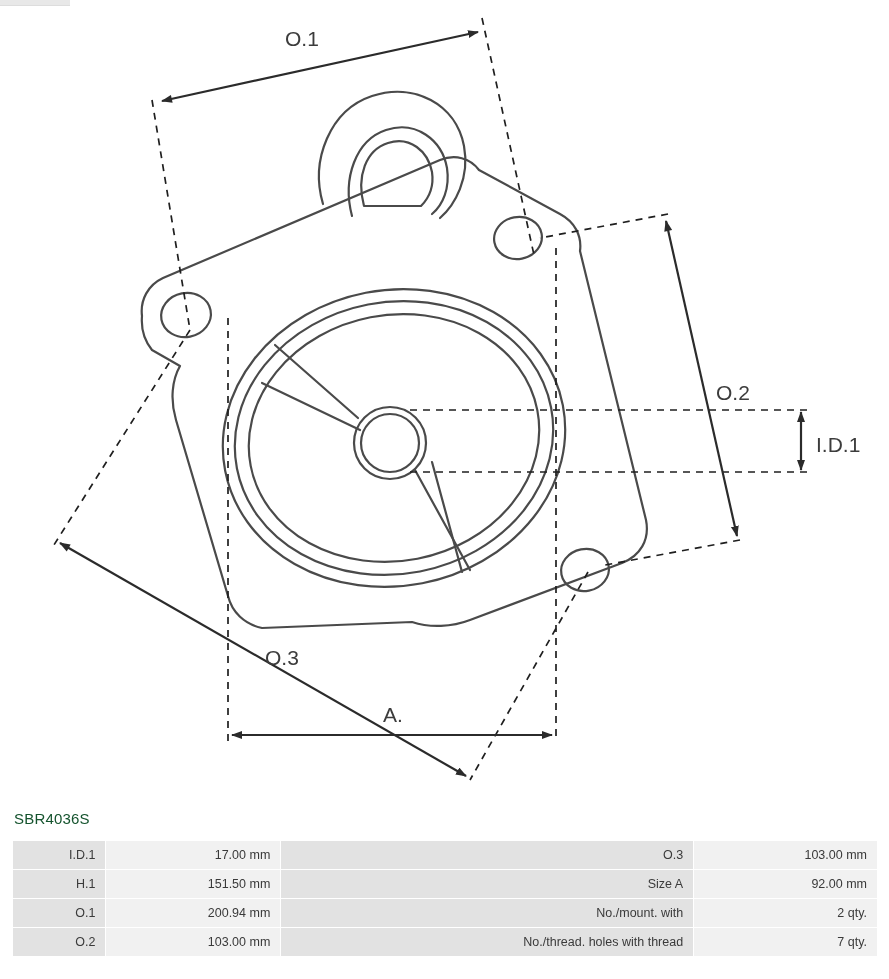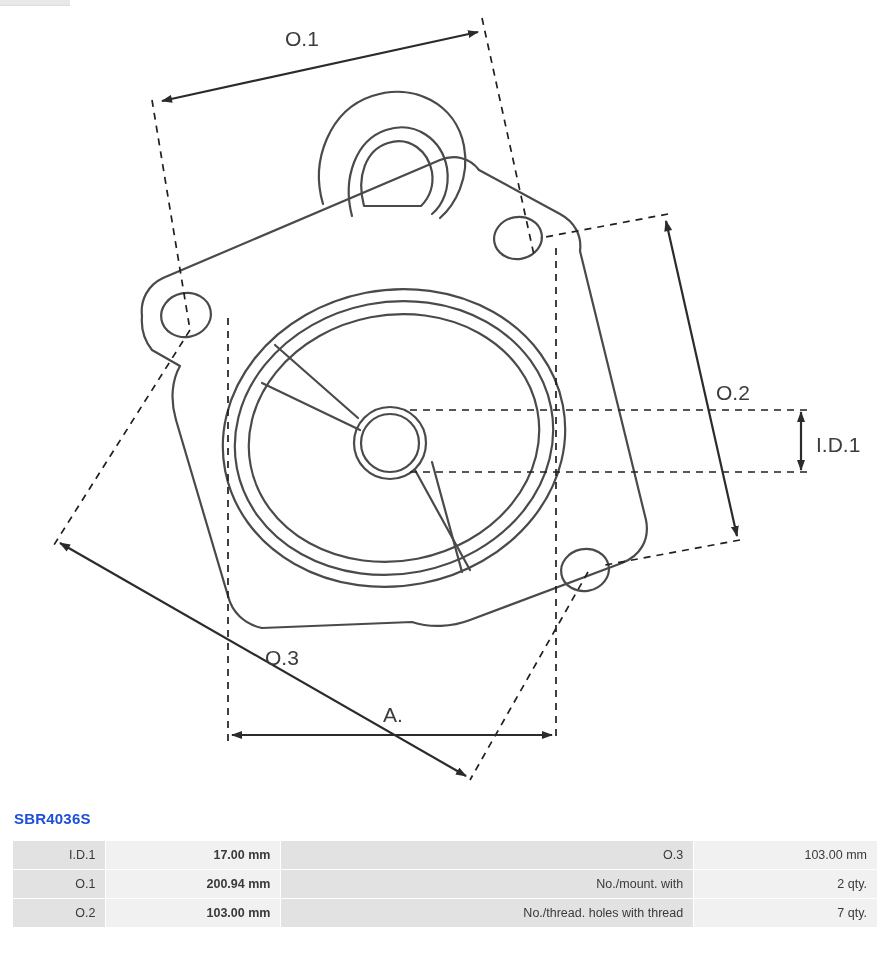--- a/index.html
+++ b/index.html
@@ -29,23 +29,22 @@
   svg.drawing {
     display: block;
     width: 889px;
     height: 800px;
   }
   .part-label {
     position: absolute;
     left: 14px;
     top: 810px;
     font-size: 15px;
-    color: #1d4ed8;
+    color: #14532d;
     letter-spacing: 0.2px;
-    font-weight: bold;
   }
   .spec-table {
     position: absolute;
     left: 12px;
     top: 840px;
     width: 866px;
     border-collapse: collapse;
     font-size: 12.5px;
     color: #3a3a3a;
   }
@@ -59,21 +58,20 @@
     background: #e2e2e2;
     text-align: right;
     width: 78px;
     white-space: nowrap;
   }
   .cell-val {
     background: #f1f1f1;
     text-align: right;
     width: 165px;
     white-space: nowrap;
-    font-weight: bold;
   }
   .cell-key2 {
     background: #e2e2e2;
     text-align: right;
     width: 420px;
     white-space: nowrap;
   }
   .cell-val2 {
     background: #f1f1f1;
     text-align: right;
@@ -206,20 +204,26 @@
 
   <table class="spec-table">
     <tbody>
       <tr>
         <td class="cell-key">I.D.1</td>
         <td class="cell-val">17.00 mm</td>
         <td class="cell-key2">O.3</td>
         <td class="cell-val2">103.00 mm</td>
       </tr>
       <tr>
+        <td class="cell-key">H.1</td>
+        <td class="cell-val">151.50 mm</td>
+        <td class="cell-key2">Size A</td>
+        <td class="cell-val2">92.00 mm</td>
+      </tr>
+      <tr>
         <td class="cell-key">O.1</td>
         <td class="cell-val">200.94 mm</td>
         <td class="cell-key2">No./mount. with</td>
         <td class="cell-val2">2 qty.</td>
       </tr>
       <tr>
         <td class="cell-key">O.2</td>
         <td class="cell-val">103.00 mm</td>
         <td class="cell-key2">No./thread. holes with thread</td>
         <td class="cell-val2">7 qty.</td>

